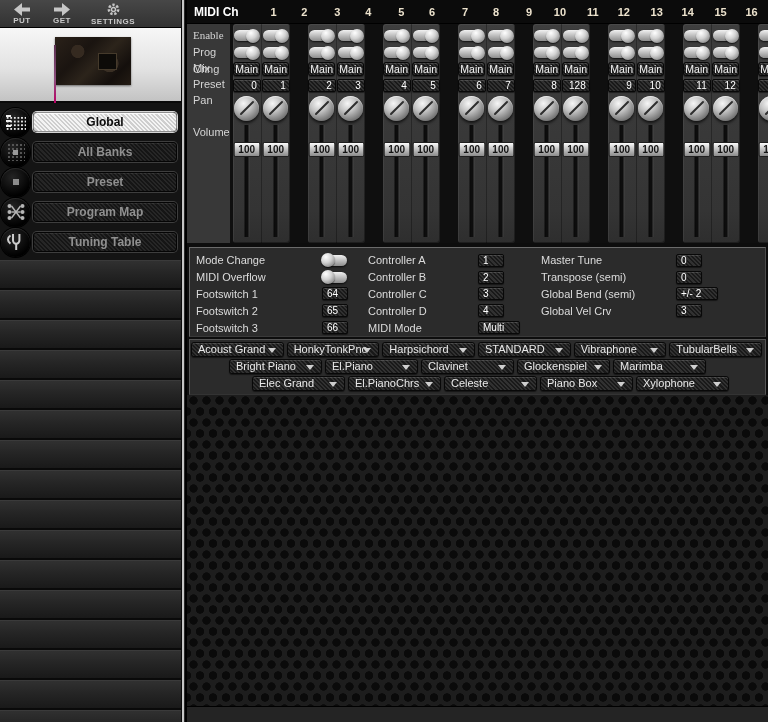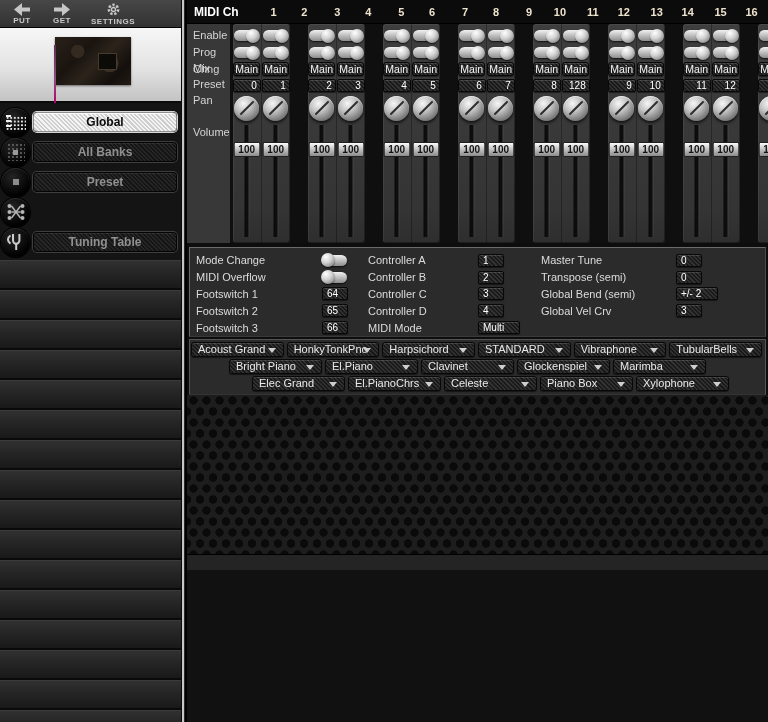--- a/index.html
+++ b/index.html
@@ -63,34 +63,34 @@
 
   #stripes { flex:1; overflow:hidden; margin-top:3px; }
   .stripe { height:30px; background:linear-gradient(180deg,#303030 0%,#252525 45%,#191919 100%);
       border-top:1px solid #3a3a3a; border-bottom:2px solid #0a0a0a; }
 
   
   #divider { width:6px; height:722px;
       background:linear-gradient(90deg,#0a0a0a 0 1px,#c6c6c6 1px 3px,#2a2a2a 3px 4px,#000 4px 6px); }
 
   
-  #main { width:581px; height:570px; display:flex; flex-direction:column; background:#0d0d0d; }
+  #main { width:581px; height:722px; display:flex; flex-direction:column; background:#0d0d0d; }
 
   
   #channel-section { height:243px; background:#0f0f0f; display:flex; flex-direction:column; }
   #chan-header { height:24px; background:#0b0b0b; border-bottom:1px solid #000; display:flex; align-items:center; }
   #midi-ch-title { width:70px; padding-left:7px; font-size:12px; font-weight:bold; color:#fff; }
   #chan-numbers { flex:1; display:flex; gap:2px; padding:0 1px; }
   .hdr-pair { flex:1; display:flex; }
   .hdr-num { flex:1; text-align:center; font-size:11px; font-weight:bold; color:#ece2cd; }
 
   #strip-body { flex:1; display:flex; padding-top:0; }
   #row-labels { width:68px; background:#383838; margin-right:2px; padding:3px 0 0 6px; display:flex; flex-direction:column; }
   .rowlab { font-size:11px; color:#d4d4d4; }
-  .rl0 { height:17px; line-height:17px; }
+  .rl0 { height:17px; line-height:17px;font-family:Liberation Serif, serif; }
   .rl1 { height:17px; line-height:17px; }
   .rl2 { height:16px; line-height:15px; }
   .rl3 { height:16px; line-height:15px; }
   .rl4 { height:30px; line-height:14px; }
   .rl5 { flex:1; line-height:18px; }
 
   #strips { flex:1; display:flex; gap:18px; padding:0 1px; }
   .pair { flex:1; display:flex; border-radius:3px;
       background:linear-gradient(180deg,#3e3e3e,#343434 85%,#2e2e2e);
       box-shadow:inset 1px 1px 0 rgba(255,255,255,.06), inset -1px -1px 0 rgba(0,0,0,.35); }
@@ -229,20 +229,21 @@
                 <circle cx="16.5" cy="10" r="2"></circle>
                 <circle cx="16.5" cy="16" r="2"></circle>
               </g>
               <g stroke="#b5b5b5" stroke-width="1.4">
                 <line x1="5.5" y1="4" x2="14.5" y2="16"></line>
                 <line x1="5.5" y1="16" x2="14.5" y2="4"></line>
                 <line x1="5.5" y1="10" x2="14.5" y2="10"></line>
               </g>
             </svg>
           </span>
+          <div class="nav-btn">Program Map</div>
         </div>
         <div class="nav-row">
           <span class="nav-icon ">
             <svg width="19" height="20" viewBox="0 0 19 20">
               <g stroke="#cccccc" stroke-width="2" fill="none">
                 <path d="M7 2 v6.5 a3.2 3.2 0 0 0 6.4 0 V2"></path>
                 <path d="M10.2 12 v6"></path>
                 <path d="M4.5 3.5 c-3.4 2.2 -3.4 6 0 8.2"></path>
               </g>
             </svg>

